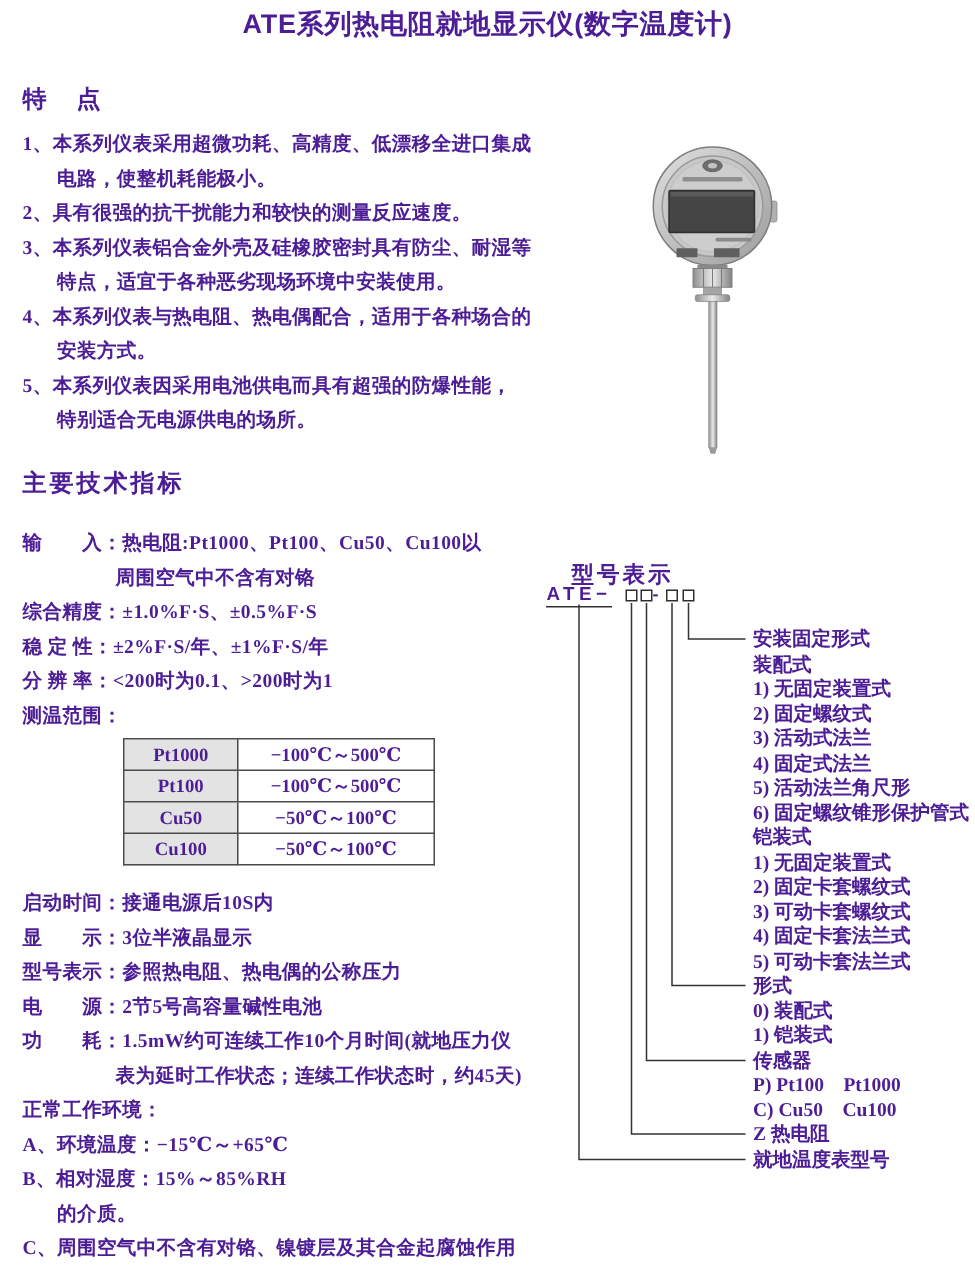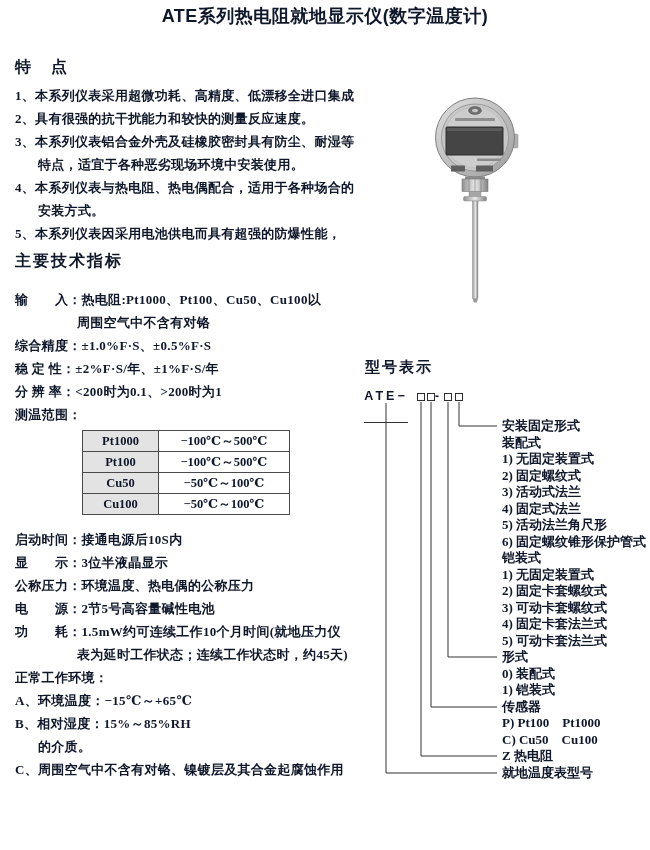--- a/index.html
+++ b/index.html
@@ -1,60 +1,60 @@
 <!DOCTYPE html>
 <html><head>
 <meta charset="utf-8">
 <style>
   html,body { margin:0; padding:0; background:#ffffff; }
   .page {
     position:relative; width:650px; height:850px; background:#ffffff;
-    overflow:hidden; color:#0f172a;
+    overflow:hidden; color:#4c1d95;
     font-family:"Liberation Serif","DejaVu Serif",serif;
   }
   .title {
     position:absolute; top:4px; left:0; width:100%; margin:0;
     text-align:center; font-family:"Liberation Sans","DejaVu Sans",sans-serif;
     font-size:18px; font-weight:700; letter-spacing:0.5px;
   }
   .left-col { position:absolute; left:15px; top:57px; width:352px; }
   .sec-h {
     font-family:"Liberation Sans","DejaVu Sans",sans-serif;
     font-size:16px; font-weight:700; letter-spacing:2px;
     margin:0 0 7px 0; line-height:20px;
   }
-  .sec-h.specs { margin-top:6px; margin-bottom:17px; }
+  .sec-h.specs { margin-top:22px; margin-bottom:17px; }
   .ln {
     margin:0; font-size:13px; font-weight:600; line-height:23px;
     letter-spacing:0.3px; white-space:nowrap;
   }
   .ind1 { padding-left:23px; }
   .ind2 { padding-left:62px; }
 
   .range-table { border-collapse:collapse; margin:4px 0 13px 67px; }
   .range-table td {
     border:1px solid #4a4a4a; height:20px; padding:0;
     font-size:12.5px; font-weight:600; text-align:center;
   }
   .range-table td.c1 { width:75px;  background:#e3e3e3; }
   .range-table td.c2 { width:130px; background:#ffffff; }
 
   .device { position:absolute; left:413px; top:90px; width:130px; height:215px; }
 
   .model { position:absolute; left:362px; top:358px; width:288px; height:470px; }
   .model-h {
-    position:absolute; left:3px; top:0; margin:0;
+    position:absolute; left:3px; top:0; margin:16px;
     font-family:"Liberation Sans","DejaVu Sans",sans-serif;
     font-size:15px; font-weight:700; letter-spacing:2px;
   }
   .code-prefix {
     position:absolute; left:2px; top:32px; width:44px; text-align:center;
     font-family:"Liberation Sans","DejaVu Sans",sans-serif;
     font-size:12.5px; font-weight:700; letter-spacing:3px; line-height:12px;
-    border-bottom:1px solid #333; padding-bottom:20px;
+    border-bottom:1px solid #333; padding-bottom:2px;
   }
   .code-box {
     position:absolute; top:35px; width:8px; height:8px;
     border:1px solid #2e2e2e; box-sizing:border-box; background:#fff;
   }
   .bx1 { left:55px; } .bx2 { left:65px; } .bx3 { left:82px; } .bx4 { left:93px; }
   .code-sep {
     position:absolute; left:73px; top:31px;
     font-family:"Liberation Sans","DejaVu Sans",sans-serif;
     font-size:12px; font-weight:700;
@@ -67,26 +67,28 @@
 </head>
 <body>
 
 <div class="page">
 
   <h1 class="title">ATE系列热电阻就地显示仪(数字温度计)</h1>
 
   <div class="left-col">
     <h2 class="sec-h">特　点</h2>
     <p class="ln">1、本系列仪表采用超微功耗、高精度、低漂移全进口集成</p>
+    <p class="ln ind1">电路，使整机耗能极小。</p>
     <p class="ln">2、具有很强的抗干扰能力和较快的测量反应速度。</p>
     <p class="ln">3、本系列仪表铝合金外壳及硅橡胶密封具有防尘、耐湿等</p>
     <p class="ln ind1">特点，适宜于各种恶劣现场环境中安装使用。</p>
     <p class="ln">4、本系列仪表与热电阻、热电偶配合，适用于各种场合的</p>
     <p class="ln ind1">安装方式。</p>
     <p class="ln">5、本系列仪表因采用电池供电而具有超强的防爆性能，</p>
+    <p class="ln ind1">特别适合无电源供电的场所。</p>
 
     <h2 class="sec-h specs">主要技术指标</h2>
     <p class="ln">输　　入：热电阻:Pt1000、Pt100、Cu50、Cu100以</p>
     <p class="ln ind2">周围空气中不含有对铬</p>
     <p class="ln">综合精度：±1.0%F·S、±0.5%F·S</p>
     <p class="ln">稳 定 性：±2%F·S/年、±1%F·S/年</p>
     <p class="ln">分 辨 率：&lt;200时为0.1、&gt;200时为1</p>
     <p class="ln">测温范围：</p>
 
     <table class="range-table">
@@ -105,21 +107,21 @@
         </tr>
         <tr>
           <td class="c1">Cu100</td>
           <td class="c2">−50℃～100℃</td>
         </tr>
       </tbody>
     </table>
 
     <p class="ln">启动时间：接通电源后10S内</p>
     <p class="ln">显　　示：3位半液晶显示</p>
-    <p class="ln">公称压力：环境温度、热电偶的公称压力</p>
+    <p class="ln">型号表示：参照热电阻、热电偶的公称压力</p>
     <p class="ln">电　　源：2节5号高容量碱性电池</p>
     <p class="ln">功　　耗：1.5mW约可连续工作10个月时间(就地压力仪</p>
     <p class="ln ind2">表为延时工作状态；连续工作状态时，约45天)</p>
     <p class="ln">正常工作环境：</p>
     <p class="ln">A、环境温度：−15℃～+65℃</p>
     <p class="ln">B、相对湿度：15%～85%RH</p>
     <p class="ln ind1">的介质。</p>
     <p class="ln">C、周围空气中不含有对铬、镍镀层及其合金起腐蚀作用</p>
   </div>
 

